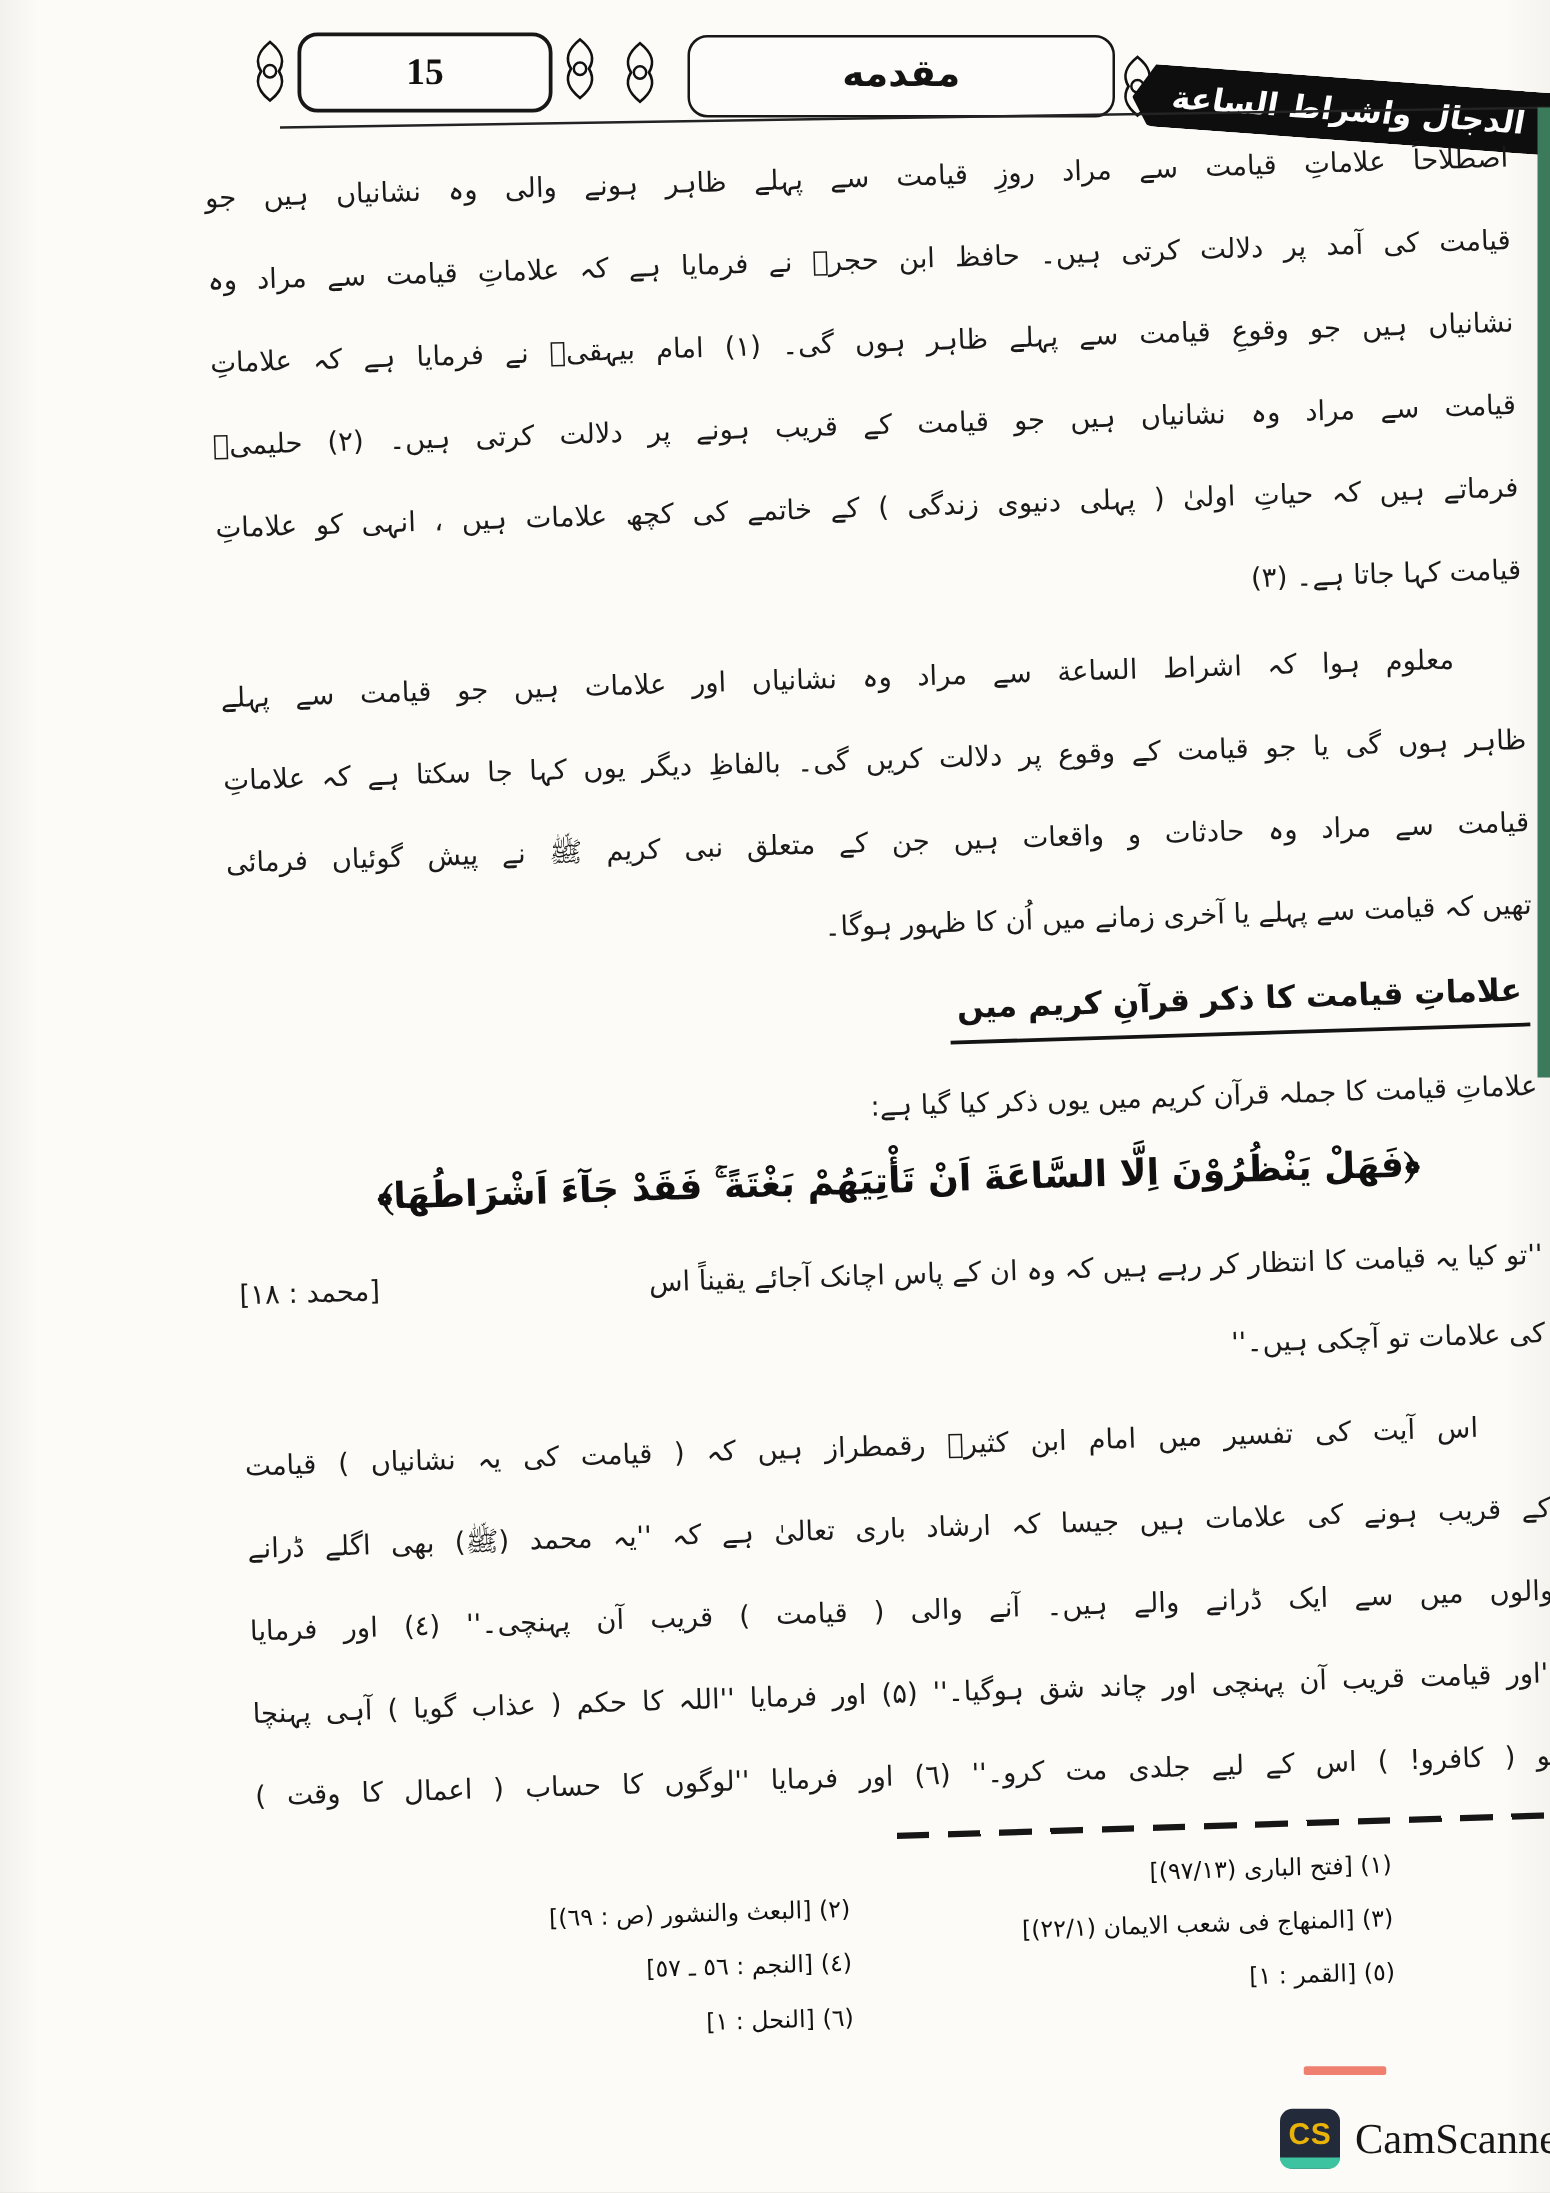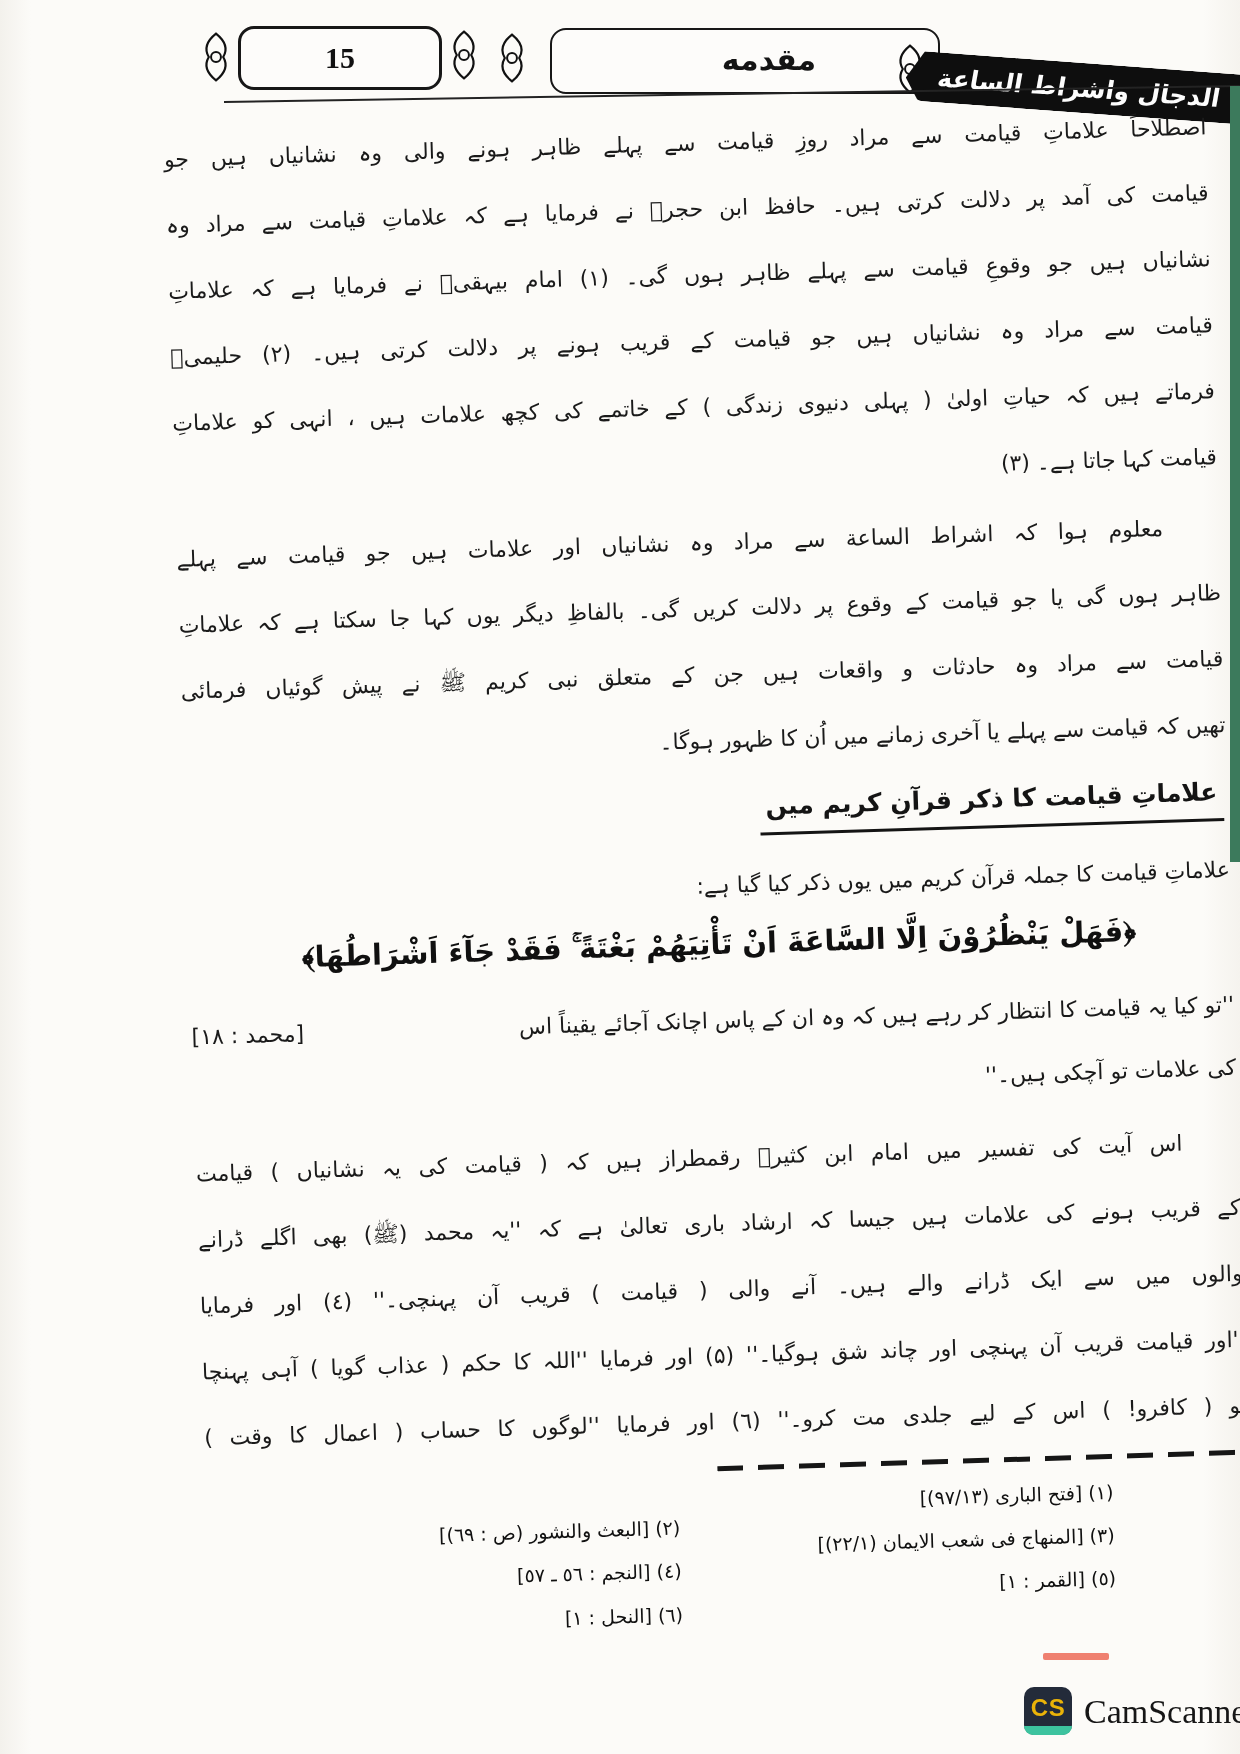--- a/index.html
+++ b/index.html
@@ -55,21 +55,21 @@
 
     <svg class="hdr-motif" style="left:446px;top:28px;" viewBox="0 0 40 60">
       <path d="M20 4 C30 12 34 20 28 30 C34 40 30 48 20 56 C10 48 6 40 12 30 C6 20 10 12 20 4 Z" fill="none" stroke="#111" stroke-width="2.4"></path>
       <circle cx="20" cy="30" r="5.5" fill="none" stroke="#111" stroke-width="2.2"></circle>
     </svg>
     <svg class="hdr-motif" style="left:494px;top:31px;" viewBox="0 0 40 60">
       <path d="M20 4 C30 12 34 20 28 30 C34 40 30 48 20 56 C10 48 6 40 12 30 C6 20 10 12 20 4 Z" fill="none" stroke="#111" stroke-width="2.4"></path>
       <circle cx="20" cy="30" r="5.5" fill="none" stroke="#111" stroke-width="2.2"></circle>
     </svg>
 
-    <div class="cartouche" style="left:550px;top:28px;width:338px;height:62px;border-width:2.6px;padding-left:48px;">
+    <div class="cartouche" style="left:550px;top:28px;width:338px;height:62px;border-width:2.6px;">
       <span class="muq">مقدمه</span>
     </div>
 
     <svg class="hdr-motif" style="left:892px;top:42px;" viewBox="0 0 40 60">
       <path d="M20 4 C30 12 34 20 28 30 C34 40 30 48 20 56 C10 48 6 40 12 30 C6 20 10 12 20 4 Z" fill="none" stroke="#111" stroke-width="2.4"></path>
       <circle cx="20" cy="30" r="5.5" fill="none" stroke="#111" stroke-width="2.2"></circle>
     </svg>
 
     <div class="ribbon">
       <span>الدجال واشراط الساعة</span>

